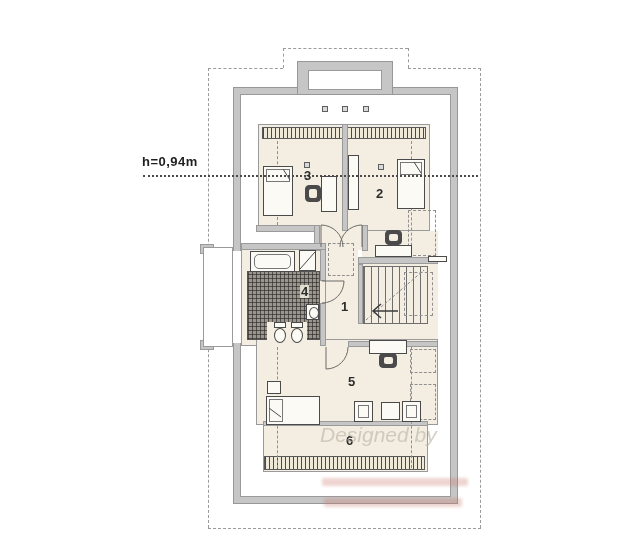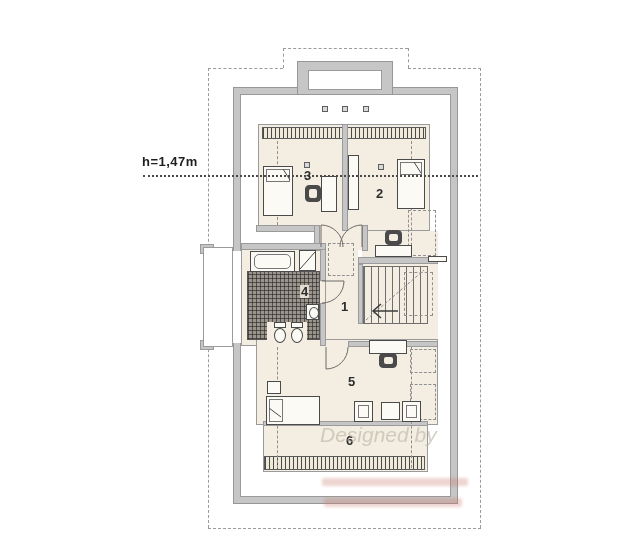--- a/index.html
+++ b/index.html
@@ -165,21 +165,21 @@
     <path d="M322,281 L344,281 A22,22 0 0 1 322,303" fill="none" stroke="#6b6b6b" stroke-width="1"></path>
     <path d="M326,347 L326,369 A22,22 0 0 0 348,347" fill="none" stroke="#6b6b6b" stroke-width="1"></path>
     <path d="M300,269 L315,252" fill="none" stroke="#4a4a4a" stroke-width="1"></path>
     <path d="M366,320 L424,270" fill="none" stroke="#8a8a8a" stroke-width="1" stroke-dasharray="3,2"></path>
     <path d="M398,311 L374,311 M381,304 L373,311 L381,318" fill="none" stroke="#3c3c3c" stroke-width="1.5"></path>
     <path d="M283,169 L290,180" fill="none" stroke="#4a4a4a" stroke-width="1"></path>
     <path d="M414,162 L421,173" fill="none" stroke="#4a4a4a" stroke-width="1"></path>
     <path d="M269,408 L281,417" fill="none" stroke="#4a4a4a" stroke-width="1"></path>
   </svg>
 
-  <div class="abs hlabel" style="left:142px;top:155px;">h=1,47m</div>
+  <div class="abs hlabel" style="left:142px;top:155px;">h=0,94m</div>
   <div class="abs dot-h" style="left:143px;top:175px;width:335px;"></div>
 
   <div class="abs room-num" style="left:341px;top:300px;">1</div>
   <div class="abs room-num" style="left:376px;top:187px;">2</div>
   <div class="abs room-num" style="left:304px;top:169px;">3</div>
   <div class="abs room-num" style="left:300px;top:285px;background:rgba(243,238,225,.85);padding:0 1px;">4</div>
   <div class="abs room-num" style="left:348px;top:375px;">5</div>
   <div class="abs room-num" style="left:346px;top:434px;">6</div>
 
   <div class="abs wm-script" style="left:320px;top:424px;">Designed by</div>

